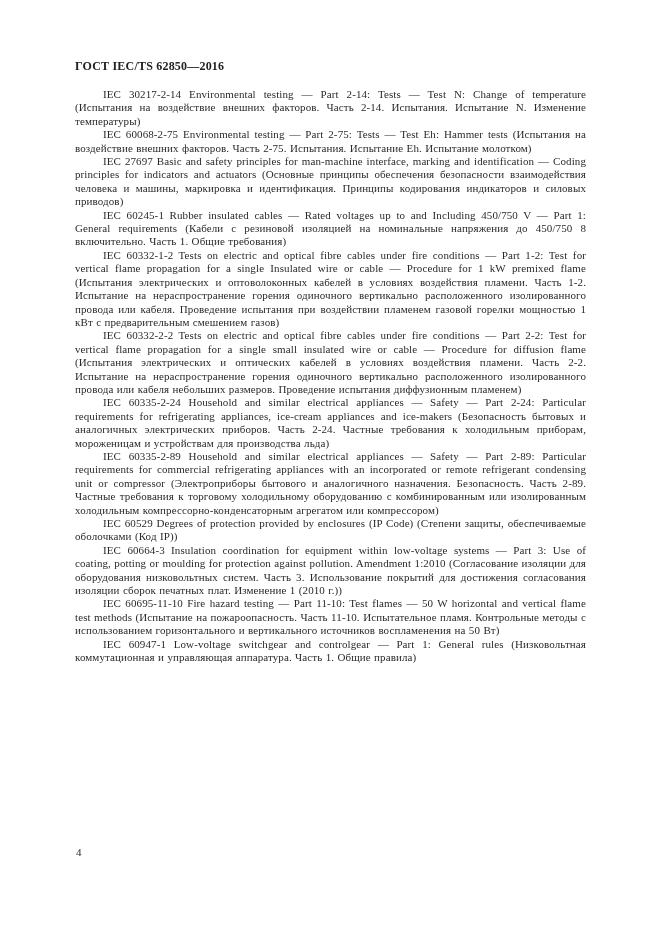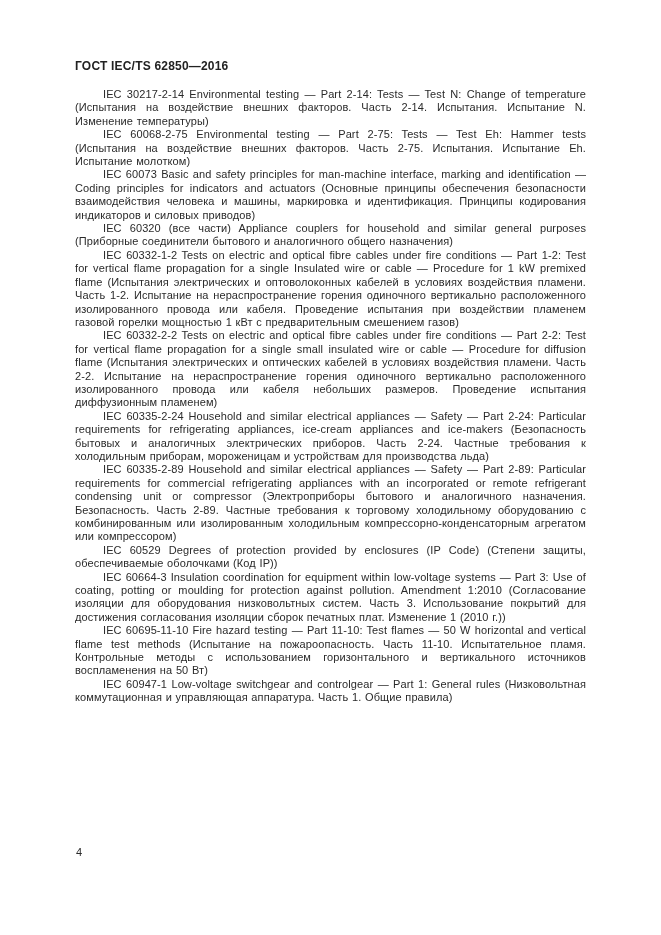--- a/index.html
+++ b/index.html
@@ -5,21 +5,21 @@
   html, body {
     margin: 0;
     padding: 0;
     background: #ffffff;
   }
   .page {
     position: relative;
     width: 661px;
     height: 935px;
     background: #ffffff;
-    font-family: Liberation Sans, sans-serif;
+    font-family: Liberation Serif, serif;
     color: #2a2a2a;
     overflow: hidden;
   }
   .doc-header {
     position: absolute;
     left: 75px;
     top: 59px;
     font-size: 12px;
     font-weight: bold;
     letter-spacing: 0.2px;
@@ -53,22 +53,22 @@
 </head>
 <body>
 
 <div class="page">
 
   <div class="doc-header">ГОСТ IEC/TS 62850—2016</div>
 
   <div class="body-text">
     <p class="ref">IEC 30217-2-14 Environmental testing — Part 2-14: Tests — Test N: Change of temperature (Испытания на воздействие внешних факторов. Часть 2-14. Испытания. Испытание N. Изменение температуры)</p>
     <p class="ref">IEC 60068-2-75 Environmental testing — Part 2-75: Tests — Test Eh: Hammer tests (Испытания на воздействие внешних факторов. Часть 2-75. Испытания. Испытание Eh. Испытание молотком)</p>
-    <p class="ref">IEC 60073 Basic and safety principles for man-machine interface, marking and identification — Coding principles for indicators and actuators (Основные принципы обеспечения безопасности взаимодействия человека и машины, маркировка и идентификация. Принципы кодирования индикаторов и силовых приводов)</p>
-    <p class="ref">IEC 60320 (все части) Appliance couplers for household and similar general purposes (Приборные соединители бытового и аналогичного общего назначения)</p>
+    <p class="ref">IEC 27697 Basic and safety principles for man-machine interface, marking and identification — Coding principles for indicators and actuators (Основные принципы обеспечения безопасности взаимодействия человека и машины, маркировка и идентификация. Принципы кодирования индикаторов и силовых приводов)</p>
+    <p class="ref">IEC 60245-1 Rubber insulated cables — Rated voltages up to and Including 450/750 V — Part 1: General requirements (Кабели с резиновой изоляцией на номинальные напряжения до 450/750 8 включительно. Часть 1. Общие требования)</p>
     <p class="ref">IEC 60332-1-2 Tests on electric and optical fibre cables under fire conditions — Part 1-2: Test for vertical flame propagation for a single Insulated wire or cable — Procedure for 1 kW premixed flame (Испытания электрических и оптоволоконных кабелей в условиях воздействия пламени. Часть 1-2. Испытание на нераспространение горения одиночного вертикально расположенного изолированного провода или кабеля. Проведение испытания при воздействии пламенем газовой горелки мощностью 1 кВт с предварительным смешением газов)</p>
     <p class="ref">IEC 60332-2-2 Tests on electric and optical fibre cables under fire conditions — Part 2-2: Test for vertical flame propagation for a single small insulated wire or cable — Procedure for diffusion flame (Испытания электрических и оптических кабелей в условиях воздействия пламени. Часть 2-2. Испытание на нераспространение горения одиночного вертикально расположенного изолированного провода или кабеля небольших размеров. Проведение испытания диффузионным пламенем)</p>
     <p class="ref">IEC 60335-2-24 Household and similar electrical appliances — Safety — Part 2-24: Particular requirements for refrigerating appliances, ice-cream appliances and ice-makers (Безопасность бытовых и аналогичных электрических приборов. Часть 2-24. Частные требования к холодильным приборам, мороженицам и устройствам для производства льда)</p>
     <p class="ref">IEC 60335-2-89 Household and similar electrical appliances — Safety — Part 2-89: Particular requirements for commercial refrigerating appliances with an incorporated or remote refrigerant condensing unit or compressor (Электроприборы бытового и аналогичного назначения. Безопасность. Часть 2-89. Частные требования к торговому холодильному оборудованию с комбинированным или изолированным холодильным компрессорно-конденсаторным агрегатом или компрессором)</p>
     <p class="ref">IEC 60529 Degrees of protection provided by enclosures (IP Code) (Степени защиты, обеспечиваемые оболочками (Код IP))</p>
     <p class="ref">IEC 60664-3 Insulation coordination for equipment within low-voltage systems — Part 3: Use of coating, potting or moulding for protection against pollution. Amendment 1:2010 (Согласование изоляции для оборудования низковольтных систем. Часть 3. Использование покрытий для достижения согласования изоляции сборок печатных плат. Изменение 1 (2010 г.))</p>
     <p class="ref">IEC 60695-11-10 Fire hazard testing — Part 11-10: Test flames — 50 W horizontal and vertical flame test methods (Испытание на пожароопасность. Часть 11-10. Испытательное пламя. Контрольные методы с использованием горизонтального и вертикального источников воспламенения на 50 Вт)</p>
     <p class="ref">IEC 60947-1 Low-voltage switchgear and controlgear — Part 1: General rules (Низковольтная коммутационная и управляющая аппаратура. Часть 1. Общие правила)</p>
   </div>
 

